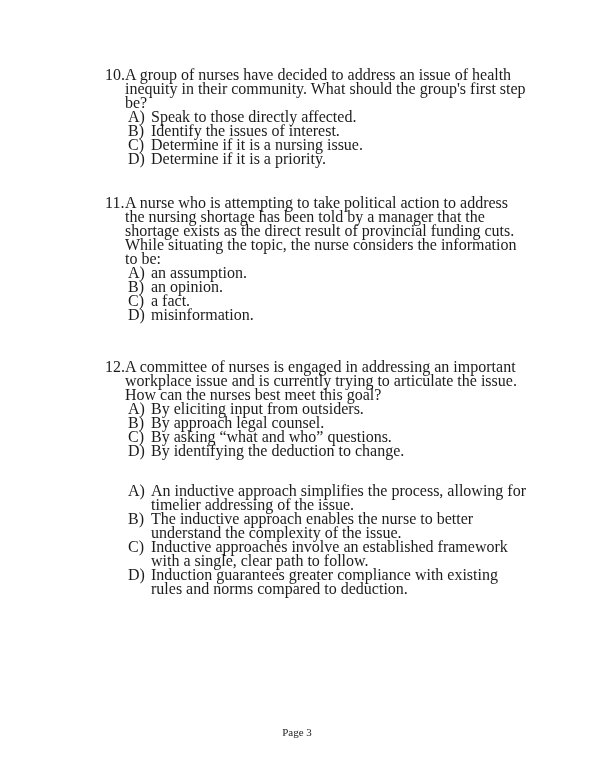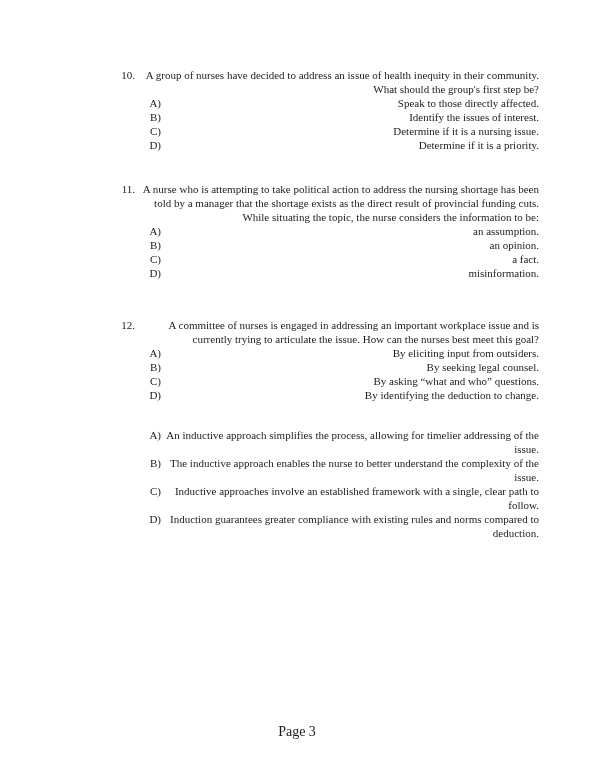--- a/index.html
+++ b/index.html
@@ -10,46 +10,45 @@
     color: #1c1c1c;
   }
   .page {
     position: relative;
     width: 600px; height: 776px;
     overflow: hidden;
     background: #ffffff;
   }
   .content {
     position: absolute;
-    left: 115px;
+    left: 105px;
     top: 68px;
     width: 424px;
-    font-size: 11px;
+    font-size: 16px;
     line-height: 14px;
-    text-align: right;
   }
   .question { margin-bottom: 30px; }
   .question:nth-child(2) { margin-bottom: 38px; }
   .question:nth-child(3) { margin-bottom: 26px; }
   .question:last-child { margin-bottom: 0; }
   .q-row { display: flex; }
   .q-num { width: 20px; flex-shrink: 0; }
   .q-text { flex: 1; }
   .q-text b { font-weight: normal; }
   .options { margin-left: 23px; }
   .opt { display: flex; }
   .opt-letter { width: 23px; flex-shrink: 0; }
   .opt-text { flex: 1; }
   .footer {
     position: absolute;
     top: 726px;
     left: 0;
     width: 594px;
     text-align: center;
-    font-size: 14px;
+    font-size: 11px;
     line-height: 12px;
   }
 </style>
 </head>
 <body>
 
 <div class="page">
   <div class="content">
 
     <div class="question">
@@ -107,21 +106,21 @@
         <span class="q-num">12.</span>
         <span class="q-text"><span>A committee of nurses is engaged in addressing an important workplace issue and is currently trying to articulate the issue. How can the nurses </span><b>best</b><span> meet this goal?</span></span>
       </div>
       <div class="options">
         <div class="opt">
           <span class="opt-letter">A)</span>
           <span class="opt-text">By eliciting input from outsiders.</span>
         </div>
         <div class="opt">
           <span class="opt-letter">B)</span>
-          <span class="opt-text">By seeking legal counsel.</span>
+          <span class="opt-text">By approach legal counsel.</span>
         </div>
         <div class="opt">
           <span class="opt-letter">C)</span>
           <span class="opt-text">By asking “what and who” questions.</span>
         </div>
         <div class="opt">
           <span class="opt-letter">D)</span>
           <span class="opt-text">By identifying the deduction to change.</span>
         </div>
       </div>

